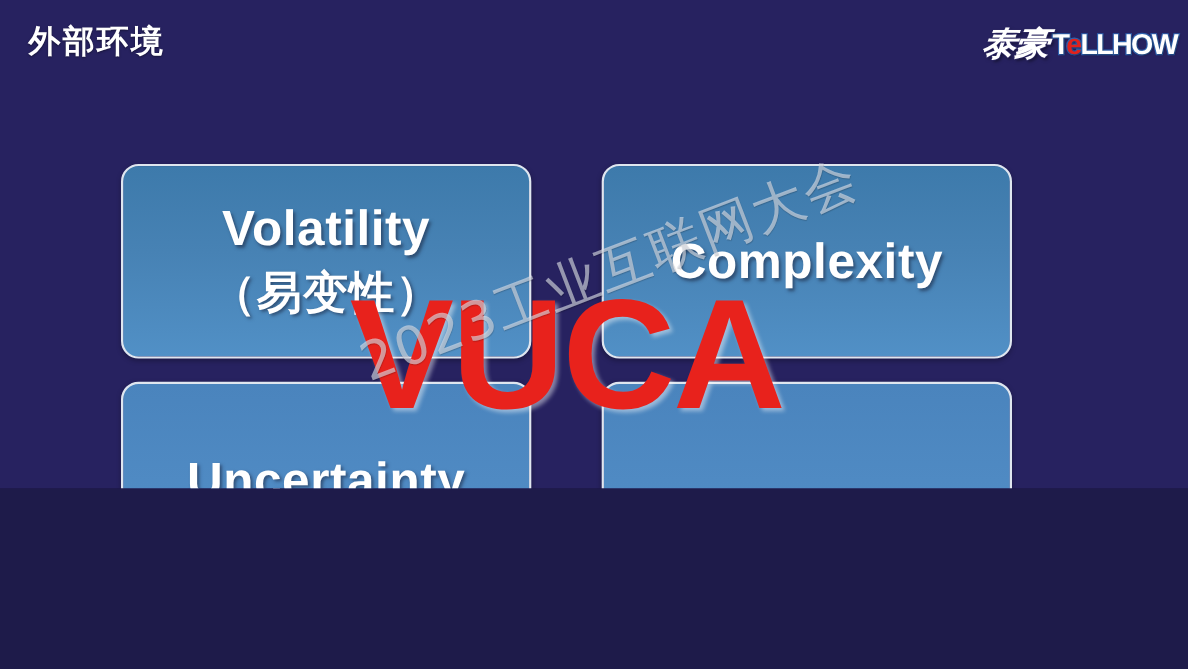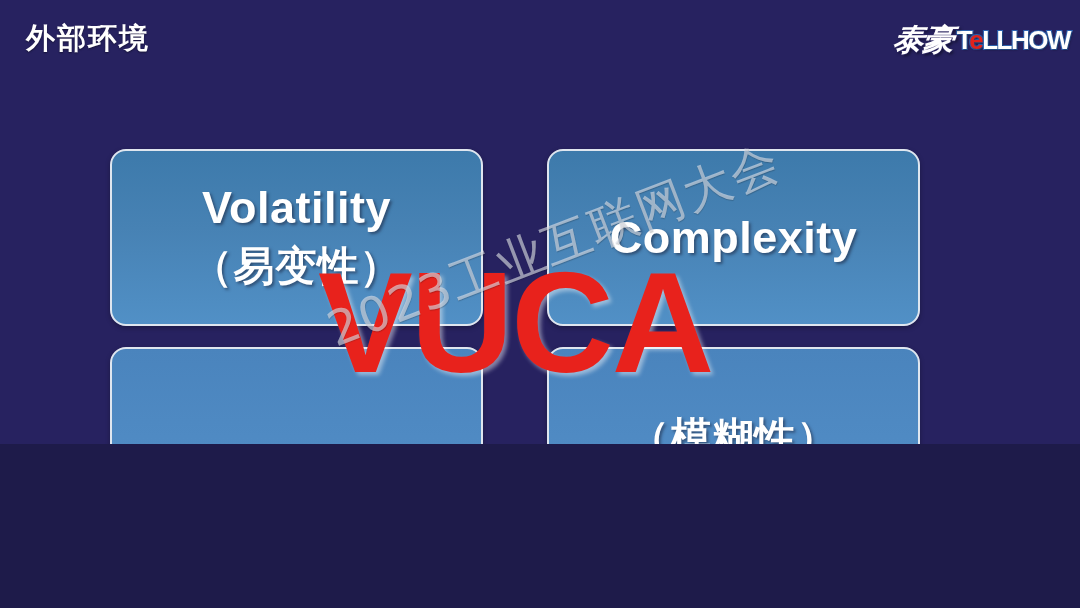--- a/index.html
+++ b/index.html
@@ -177,24 +177,24 @@
     <div class="vuca-box">
       <div class="vuca-en">Volatility</div>
       <div class="vuca-cn">（易变性）</div>
     </div>
 
     <div class="vuca-box">
       <div class="vuca-en">Complexity</div>
     </div>
 
     <div class="vuca-box row2">
+      <div class="vuca-en">Uncertainty</div>
     </div>
 
     <div class="vuca-box row2">
-      <div class="vuca-cn">（模糊性）</div>
     </div>
 
   </div>
 
   <div id="vuca-wordmark">VUCA</div>
 
   <div id="watermark">2023工业互联网大会</div>
 
 </div>
 

